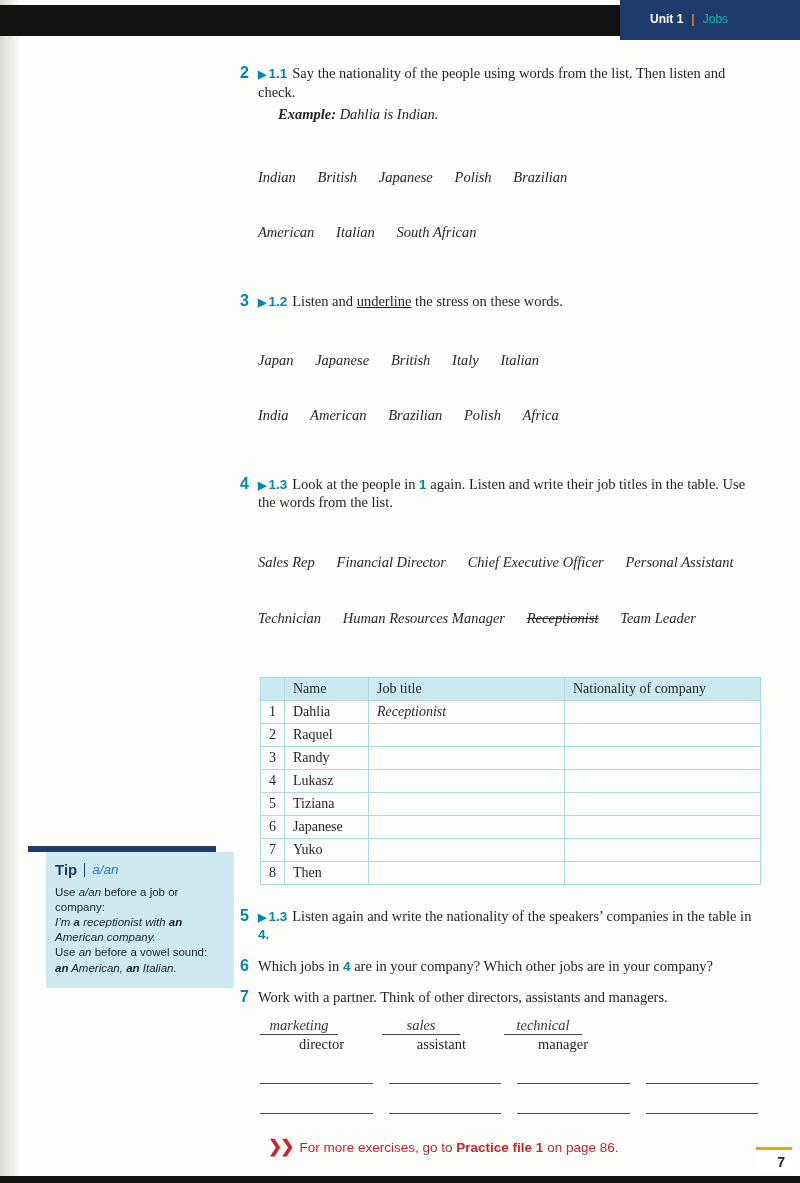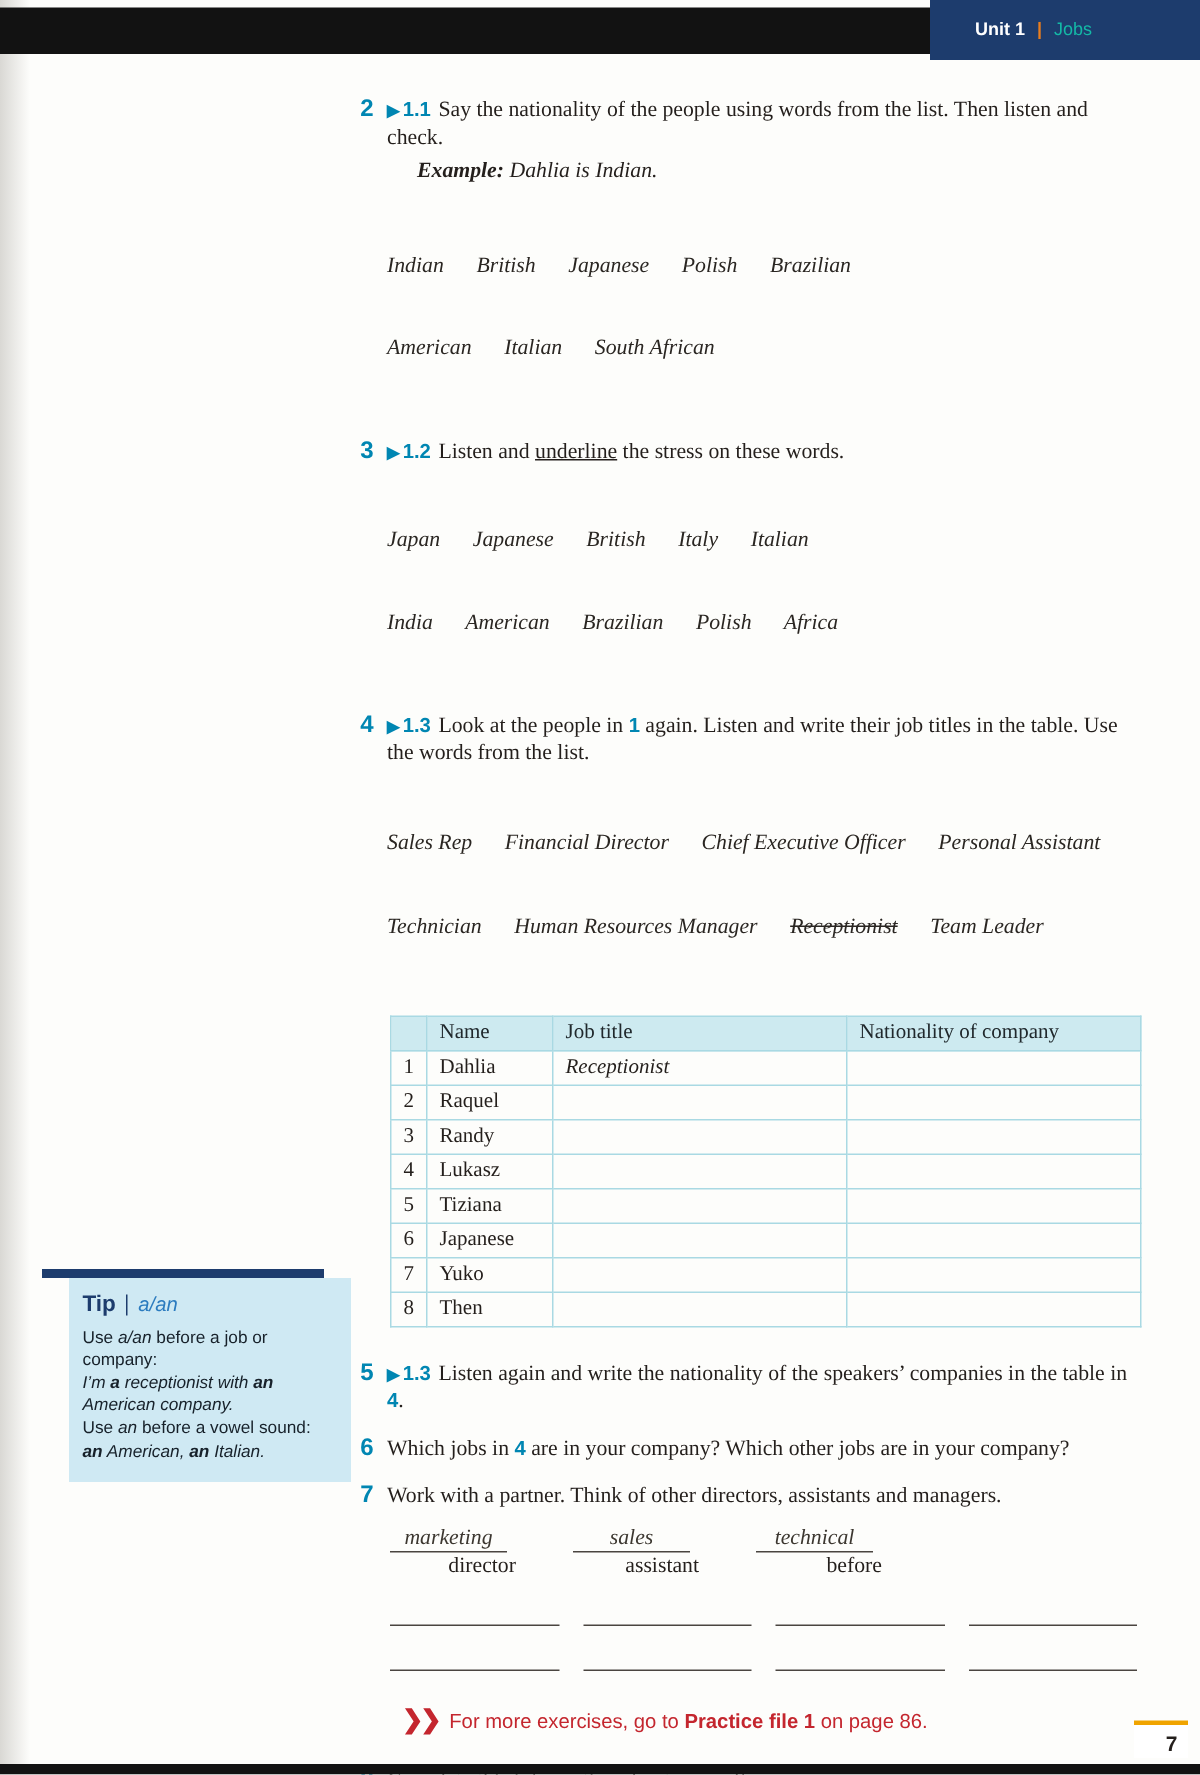--- a/index.html
+++ b/index.html
@@ -218,21 +218,21 @@
         <span class="ans-group">
             <span class="ans-blank">marketing</span>
             <span>director</span>
           </span>
         <span class="ans-group">
             <span class="ans-blank">sales</span>
             <span>assistant</span>
           </span>
         <span class="ans-group" style="margin-right:0;">
             <span class="ans-blank">technical</span>
-            <span>before</span>
+            <span>manager</span>
           </span>
       </div>
       <div class="blank-row">
         <span class="blank-seg"></span>
         <span class="blank-seg"></span>
         <span class="blank-seg"></span>
         <span class="blank-seg"></span>
       </div>
       <div class="blank-row">
         <span class="blank-seg"></span>

